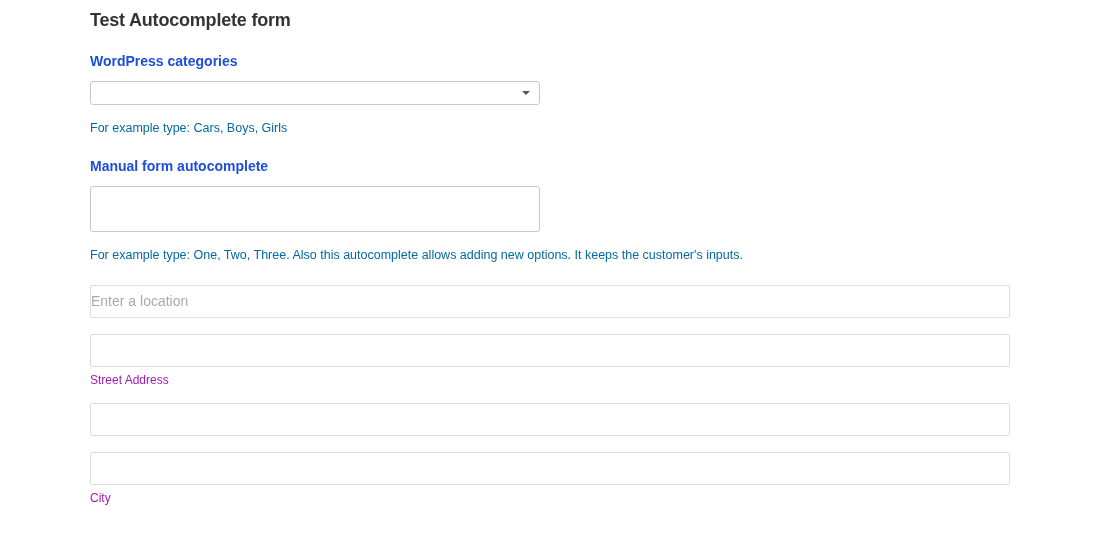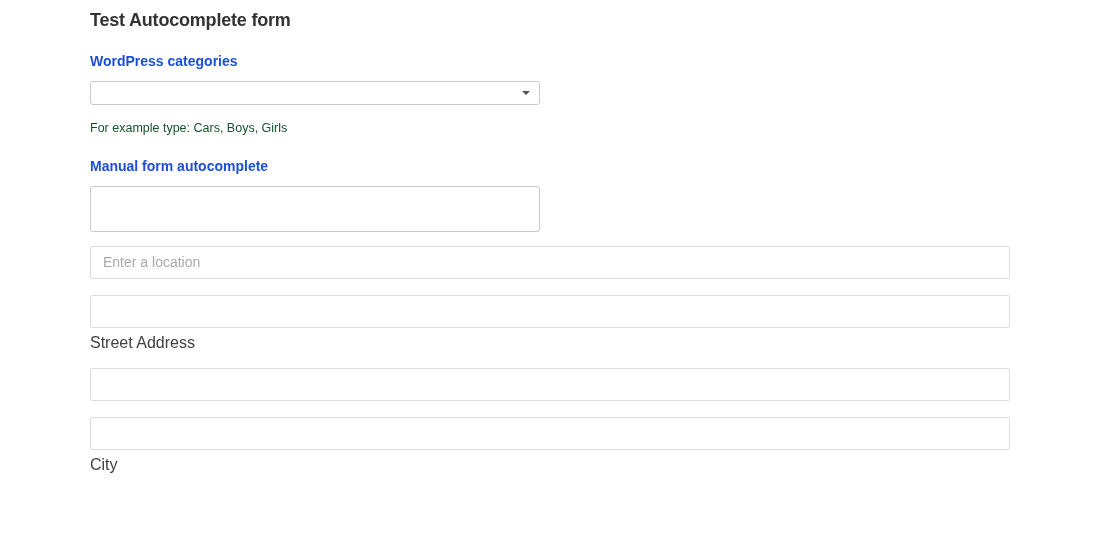--- a/index.html
+++ b/index.html
@@ -44,50 +44,50 @@
     top: 50%;
     transform: translateY(-50%);
     width: 0; height: 0;
     border-left: 4px solid transparent;
     border-right: 4px solid transparent;
     border-top: 4px solid #555;
     pointer-events: none;
   }
   .help-text {
     font-size: 12.5px;
-    color: #14532d;
+    color: #0369a1;
     margin-bottom: 20px;
     line-height: 1.5;
   }
   .manual-input {
     width: 450px;
     height: 46px;
     border: 1px solid #c9c9c9;
     border-radius: 3px;
     background: #fff;
     padding: 0 10px;
     font-size: 14px;
     margin-bottom: 14px;
     display: block;
   }
   .full-input {
     width: 100%;
     height: 33px;
     border: 1px solid #ddd;
     border-radius: 2px;
     background: #fff;
-    padding: 0 12px;
+    padding: 0 0;
     font-size: 14px;
     color: #555;
     display: block;
   }
   .full-input::placeholder { color: #aaa; }
   .sub-label {
-    font-size: 16px;
-    color: #404040;
+    font-size: 12px;
+    color: #a21caf;
     margin-top: 6px;
     display: block;
   }
   .field-block { margin-bottom: 16px; }
   .addr-section { margin-top: 6px; }
   .addr-row {
     display: flex;
     gap: 14px;
     margin-bottom: 16px;
   }
@@ -102,20 +102,21 @@
 
   <label class="field-label">WordPress categories</label>
   <div class="select-wrap">
     <input type="text" class="select-input" value="" style="">
     <span class="select-caret"></span>
   </div>
   <div class="help-text">For example type: Cars, Boys, Girls</div>
 
   <label class="field-label">Manual form autocomplete</label>
   <input type="text" class="manual-input" value="" style="">
+  <div class="help-text">For example type: One, Two, Three. Also this autocomplete allows adding new options. It keeps the customer's inputs.</div>
 
 
   <div class="addr-section">
     <div class="field-block">
       <input type="text" class="full-input" placeholder="Enter a location" style="">
     </div>
 
     <div class="field-block">
       <input type="text" class="full-input" style="">
       <span class="sub-label">Street Address</span>

